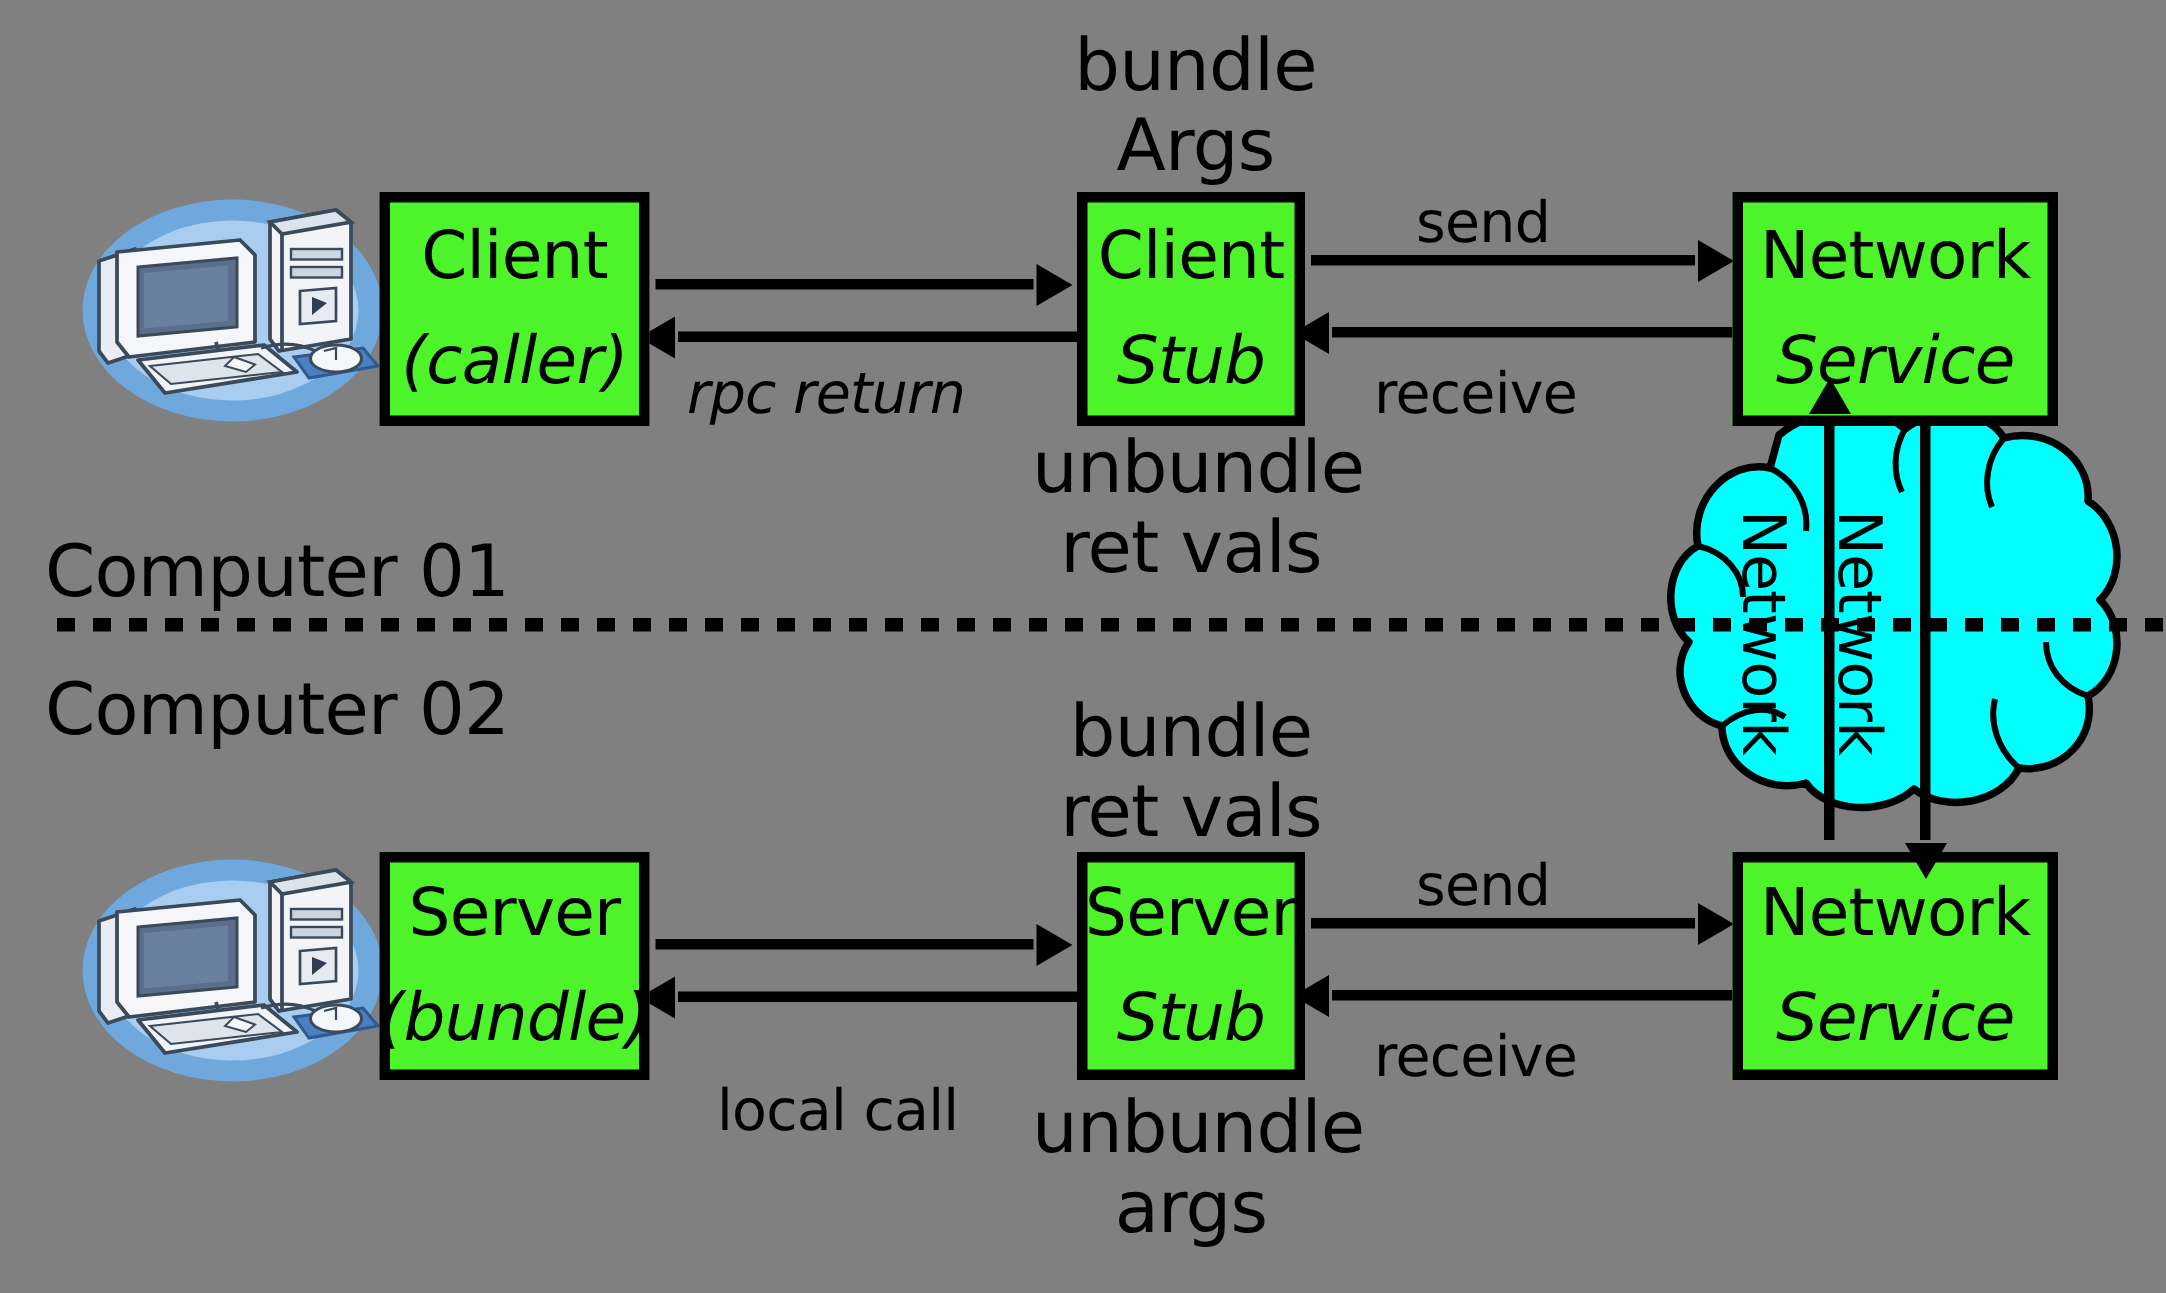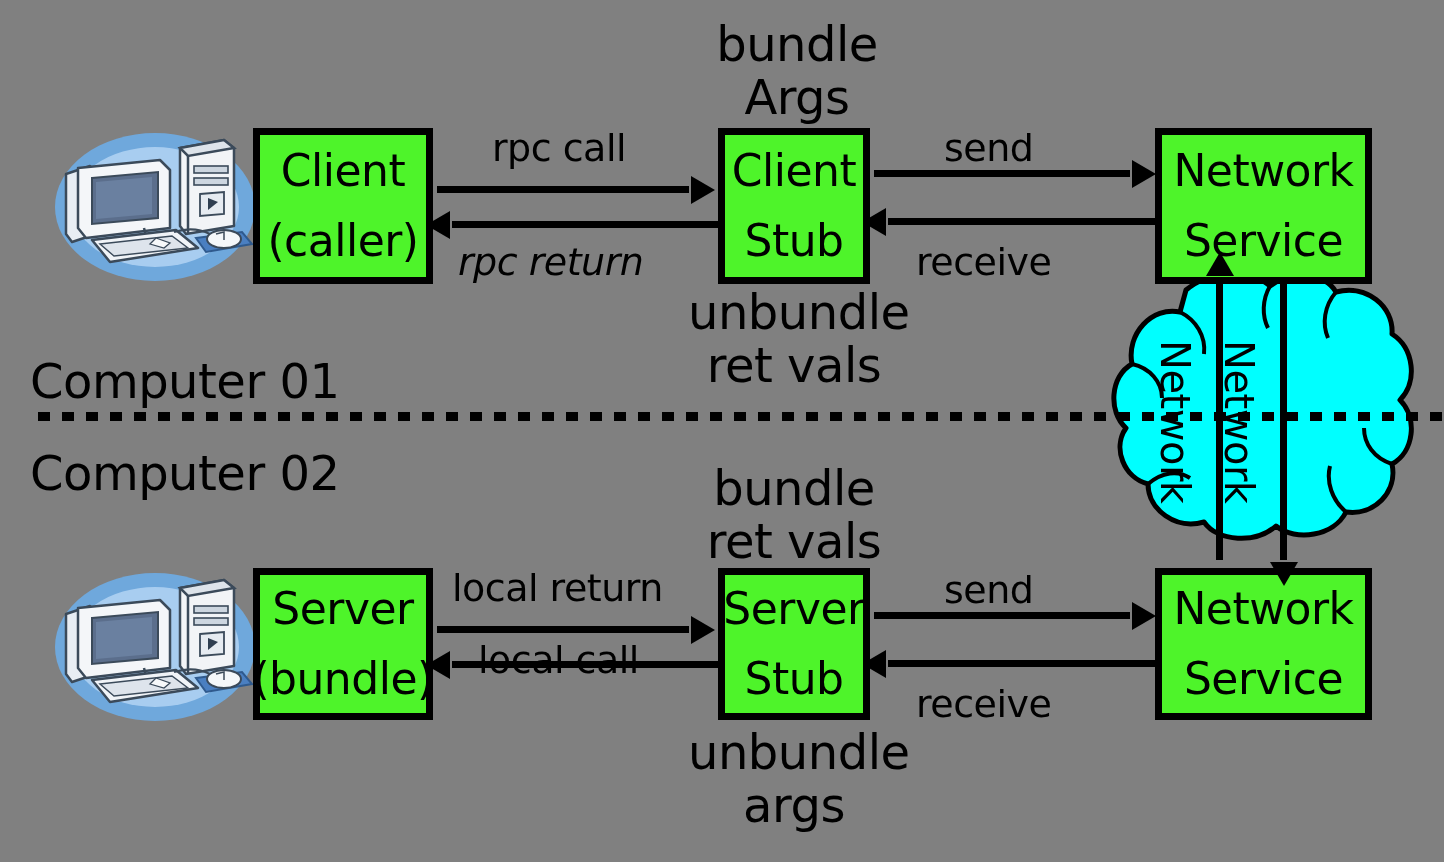--- a/index.html
+++ b/index.html
@@ -25,21 +25,21 @@
     display: flex;
     flex-direction: column;
     align-items: center;
     justify-content: center;
     color: #000;
     font-size: 44px;
     line-height: 1.18;
     letter-spacing: -0.5px;
     z-index: 6;
   }
-  .box .l2 { margin-top: 18px; }
+  .box .l2 { margin-top: 18px; font-style: italic; }
 
   
   .cap {
     position: absolute;
     color: #000;
     font-size: 38px;
     line-height: 1.1;
     letter-spacing: -0.5px;
     white-space: nowrap;
     z-index: 7;
@@ -194,21 +194,20 @@
       <path d="M126 110 Q146 104 162 112" fill="none" stroke="#3b4a5a" stroke-width="2.2"></path>
     </svg>
   </div>
 
   <div class="box" style="left:253px; top:128px; width:180px; height:156px;">
     <span>Client</span>
     <span class="l2">(caller)</span>
   </div>
 
   <div class="harrow right" style="left:437px; top:186px; width:252px;"></div>
-  <div class="cap" style="left:492px; top:128px;">rpc call</div>
 
   <div class="harrow left" style="left:452px; top:221px; width:266px;"></div>
   <div class="cap" style="left:458px; top:242px;font-style:italic;">rpc return</div>
 
   <div class="cap center big" style="left:700px; top:18px; width:194px;">
     <div>bundle</div>
     <div>Args</div>
   </div>
 
   <div class="box" style="left:718px; top:128px; width:152px; height:156px;">
@@ -261,24 +260,23 @@
       <path d="M126 110 Q146 104 162 112" fill="none" stroke="#3b4a5a" stroke-width="2.2"></path>
     </svg>
   </div>
 
   <div class="box" style="left:253px; top:568px; width:180px; height:152px;">
     <span>Server</span>
     <span class="l2">(bundle)</span>
   </div>
 
   <div class="harrow right" style="left:437px; top:626px; width:252px;"></div>
-  <div class="cap" style="left:452px; top:568px;">local return</div>
 
   <div class="harrow left" style="left:452px; top:661px; width:266px;"></div>
-  <div class="cap" style="left:478px; top:640px;">local call</div>
+  <div class="cap" style="left:478px; top:720px;">local call</div>
 
   <div class="cap center big" style="left:688px; top:462px; width:212px;">
     <div>bundle</div>
     <div>ret vals</div>
   </div>
 
   <div class="box" style="left:718px; top:568px; width:152px; height:152px;">
     <span>Server</span>
     <span class="l2">Stub</span>
   </div>

